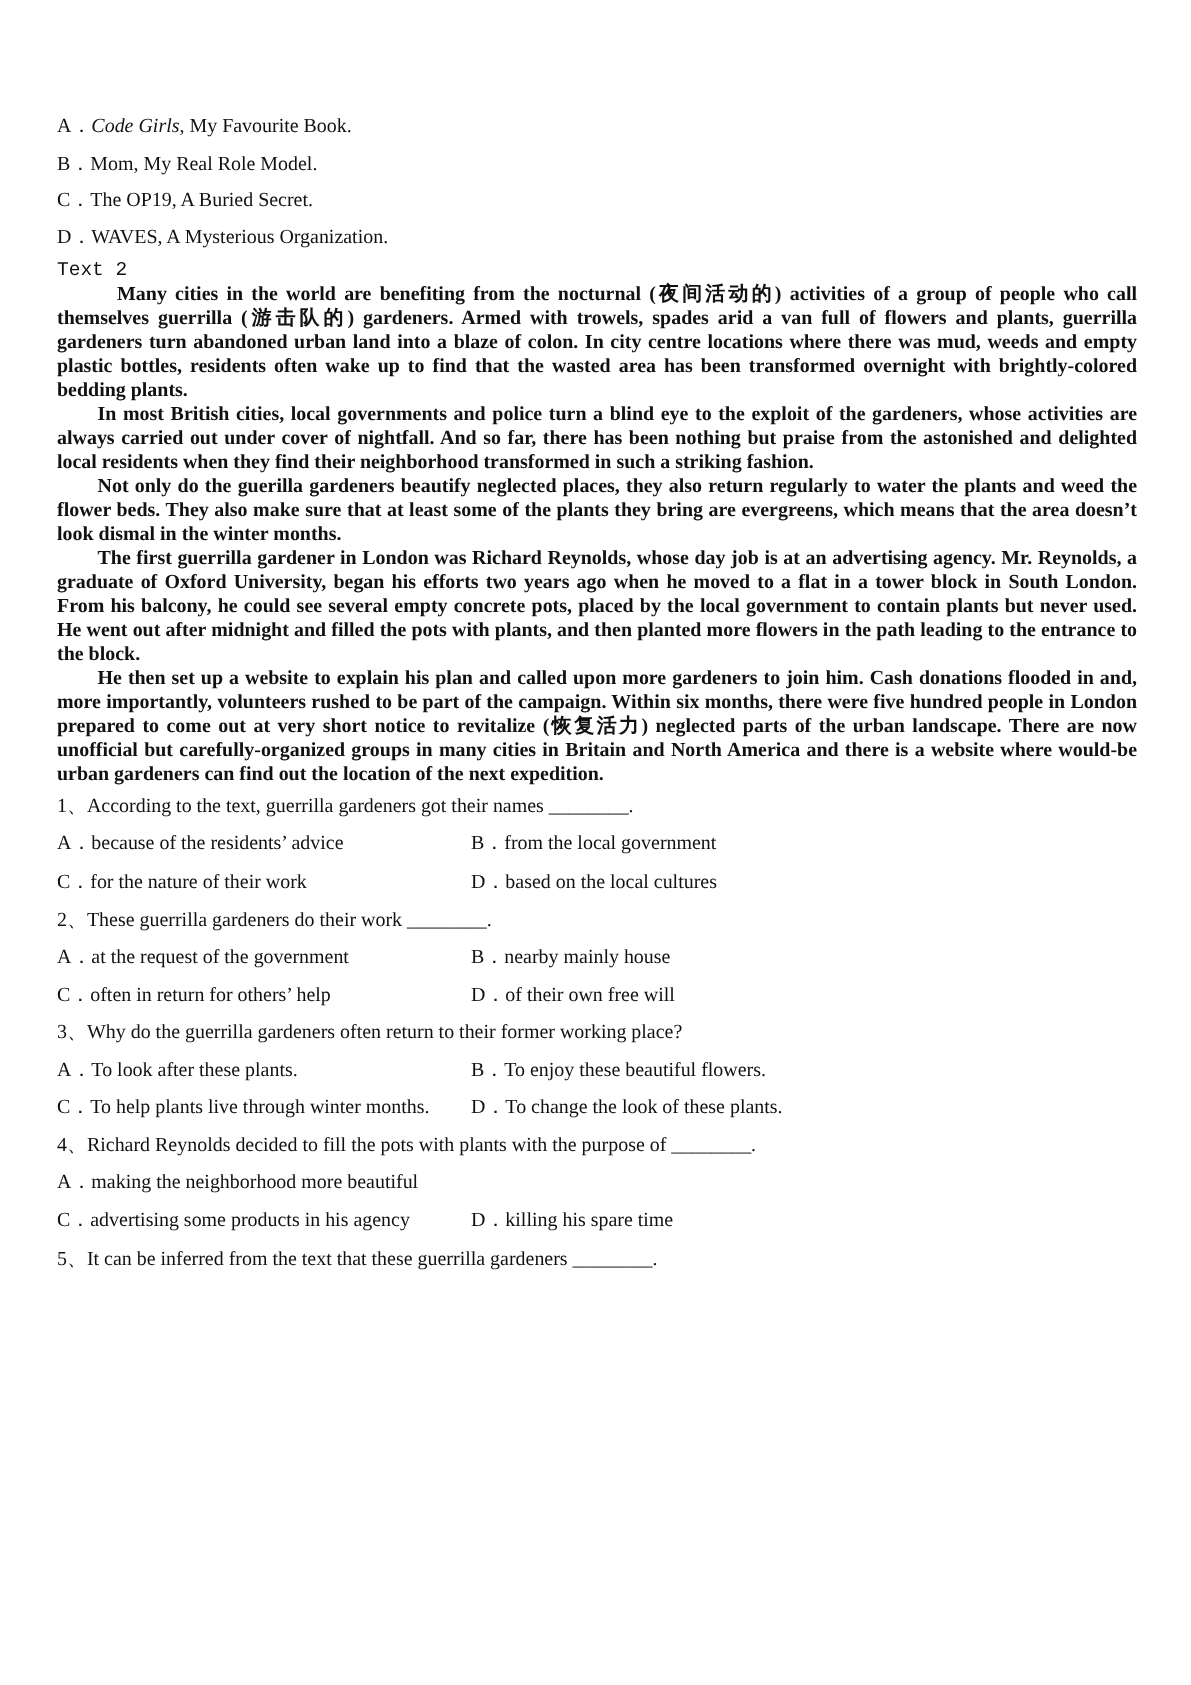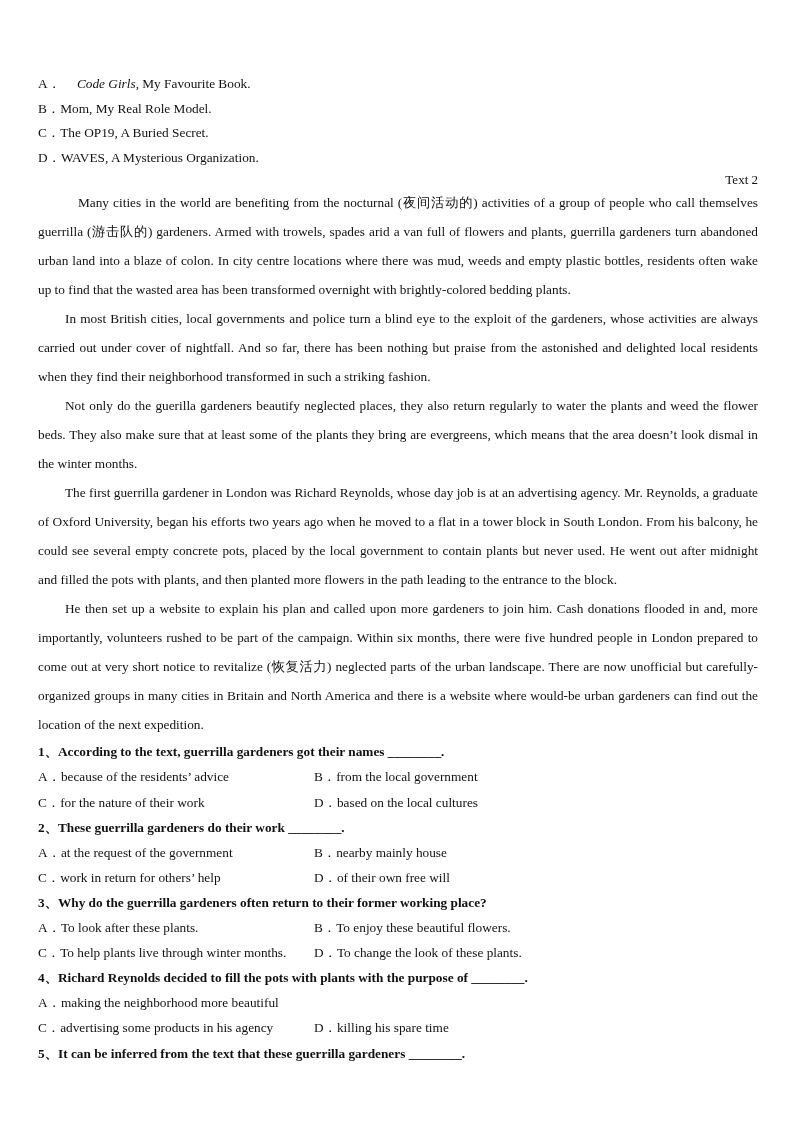--- a/index.html
+++ b/index.html
@@ -5,31 +5,31 @@
   html, body { margin: 0; padding: 0; background: #ffffff; }
   body {
     width: 794px; height: 1123px; position: relative; overflow: hidden;
     font-family: "Liberation Serif", "DejaVu Serif", serif;
     color: #111111;
     font-size: 13.3px;
   }
   .page { position: absolute; left: 38px; top: 72px; width: 720px; }
   .line { height: 24.6px; line-height: 24.6px; white-space: nowrap; }
   .title {
-    text-align: right; font-family: Liberation Serif, serif;
+    text-align: left; font-family: Liberation Mono, monospace;
     font-size: 13px; height: 17px; line-height: 17px; margin-top: 1px;
   }
-  .para { line-height: 29px; text-align: justify; text-align-last: left; }
+  .para { line-height: 16px; text-align: justify; text-align-last: left; font-weight: bold; }
   .para .indent { display: inline-block; width: 27px; }
   .para.first .indent { width: 40px; }
   .opt-row { display: flex; height: 25.1px; line-height: 25.1px; white-space: nowrap; }
   .opt-row .col1 { width: 276px; }
   .opt-row .col2 { flex: 1; }
-  .q-line { height: 25.1px; line-height: 25.1px; white-space: nowrap; font-weight: bold; }
-  i { font-style: italic; margin-left: 16px; }
+  .q-line { height: 25.1px; line-height: 25.1px; white-space: nowrap; }
+  i { font-style: italic; }
 </style>
 </head>
 <body>
 
 <div class="page">
 
   <div>
     <div class="line"><span>A．</span><i>Code Girls</i><span>, My Favourite Book.</span></div>
     <div class="line"><span>B．</span><span>Mom, My Real Role Model.</span></div>
     <div class="line"><span>C．</span><span>The OP19, A Buried Secret.</span></div>
@@ -59,21 +59,21 @@
       </div>
     </div>
 
     <div>
       <div class="q-line"><span>2、</span><span>These guerrilla gardeners do their work ________.</span></div>
       <div class="opt-row">
         <div class="col1"><span>A．</span><span>at the request of the government</span></div>
         <div class="col2"><span>B．</span><span>nearby mainly house</span></div>
       </div>
       <div class="opt-row">
-        <div class="col1"><span>C．</span><span>work in return for others’ help</span></div>
+        <div class="col1"><span>C．</span><span>often in return for others’ help</span></div>
         <div class="col2"><span>D．</span><span>of their own free will</span></div>
       </div>
     </div>
 
     <div>
       <div class="q-line"><span>3、</span><span>Why do the guerrilla gardeners often return to their former working place?</span></div>
       <div class="opt-row">
         <div class="col1"><span>A．</span><span>To look after these plants.</span></div>
         <div class="col2"><span>B．</span><span>To enjoy these beautiful flowers.</span></div>
       </div>

